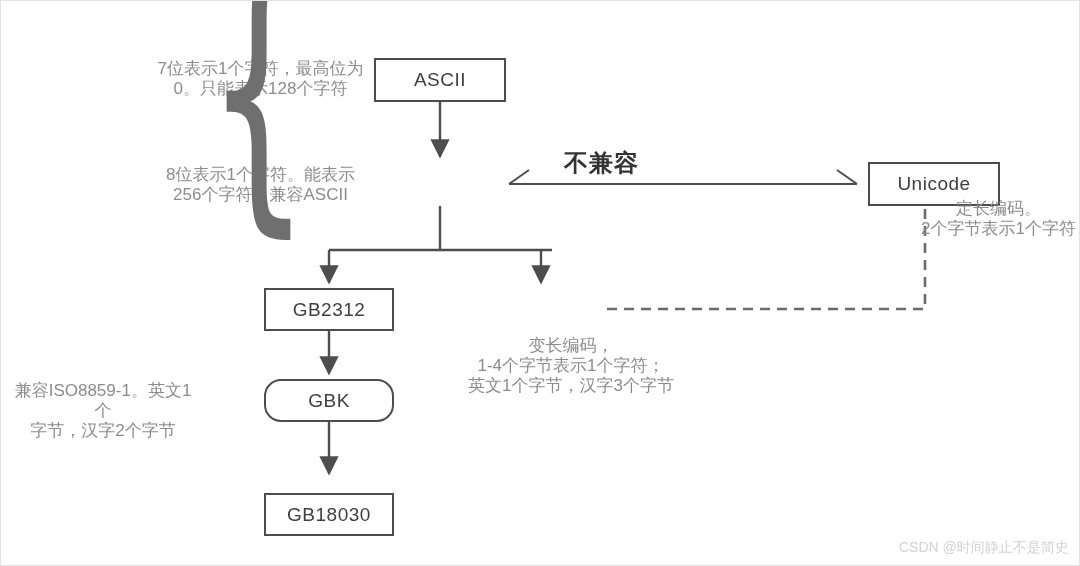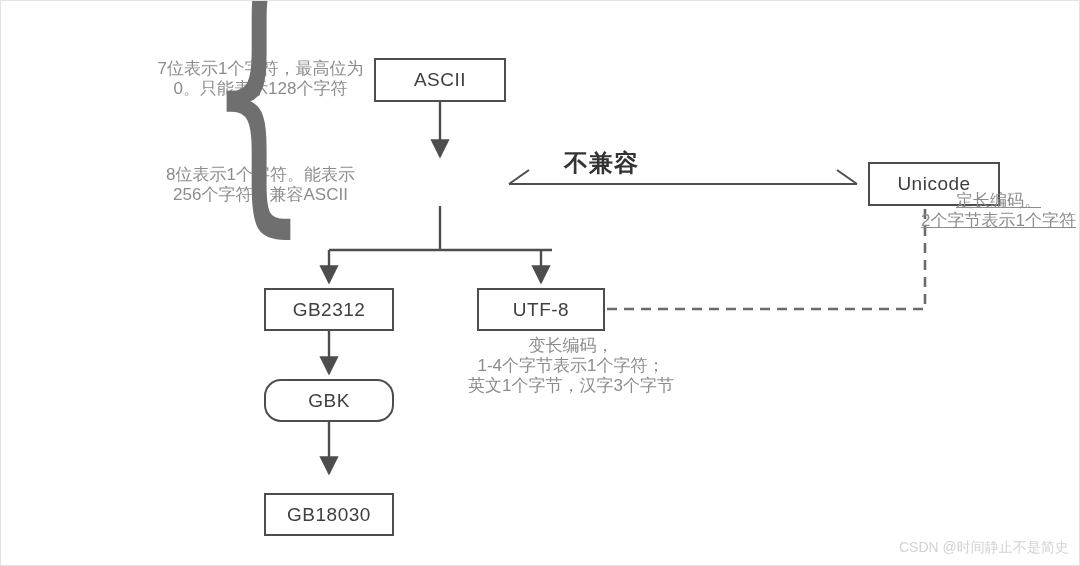--- a/index.html
+++ b/index.html
@@ -107,45 +107,44 @@
 
 
   <div class="node" style="left:858px; top:161px; width:132px; height:44px;margin-left:9px;">
     <span>Unicode</span>
   </div>
 
   <div class="node" style="left:263px; top:287px; width:130px; height:43px;">
     <span>GB2312</span>
   </div>
 
-  <div class="node" style="left:476px; top:287px; width:128px; height:43px;">
-    <span>UTF-8</span>
-  </div>
 
   <div class="node" style="left:263px; top:378px; width:130px; height:43px;border-radius:17px;">
     <span>GBK</span>
   </div>
 
   <div class="node" style="left:263px; top:492px; width:130px; height:43px;">
     <span>GB18030</span>
   </div>
 
   <div class="note" style="left:152px; top:58px; width:215px;">7位表示1个字符，最高位为
 0。只能表示128个字符</div>
 
   <div class="note" style="left:152px; top:164px; width:215px;">8位表示1个字符。能表示
 256个字符。兼容ASCII</div>
 
-  <div class="note" style="left:915px; top:190px; width:165px;text-decoration:underline;">定长编码。
+  <div class="note" style="left:915px; top:198px; width:165px;">定长编码。
 2个字节表示1个字符</div>
 
   <div class="note" style="left:445px; top:335px; width:250px;">变长编码，
 1-4个字节表示1个字符；
 英文1个字节，汉字3个字节</div>
 
+  <div class="note" style="left:8px; top:380px; width:188px;">兼容ISO8859-1。英文1个
+字节，汉字2个字节</div>
 
   <div class="brace" style="left:205px; top:-60px;">{</div>
 
   <div class="note-dark" style="left:563px; top:146px;">不兼容</div>
 
   <div class="watermark" style="left:898px; top:538px;">CSDN @时间静止不是简史</div>
 
 </div>
 
 </body></html>

